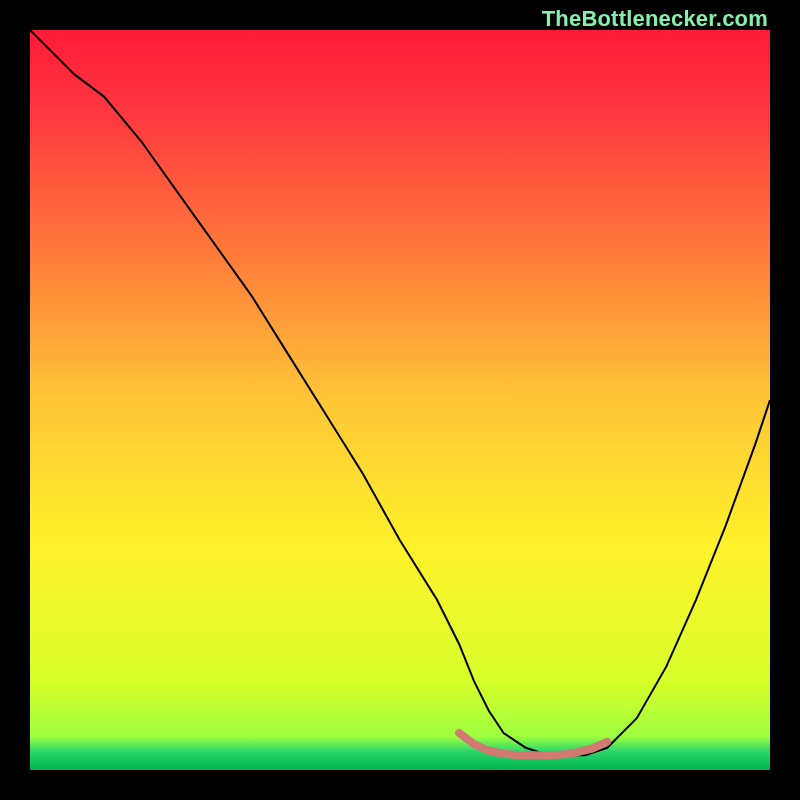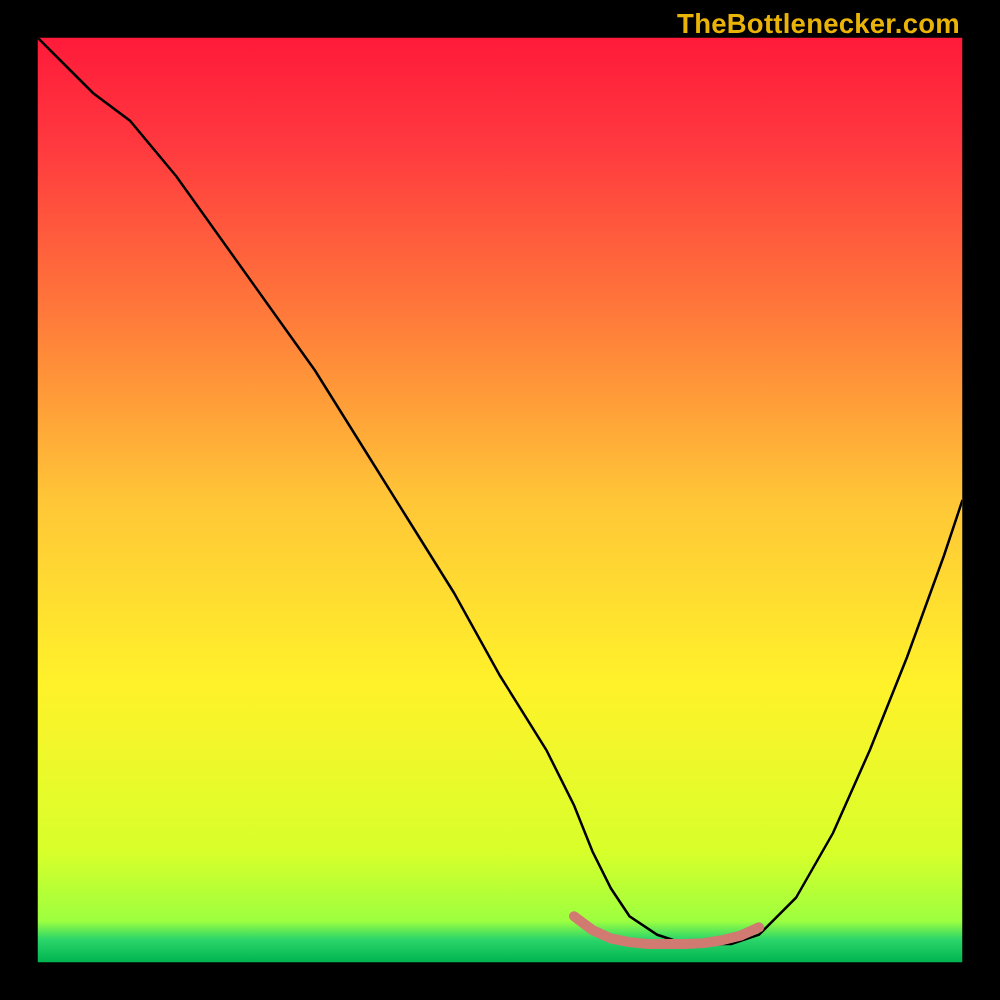--- a/index.html
+++ b/index.html
@@ -25,21 +25,21 @@
     top: 0;
     width: 740px;
     height: 740px;
   }
   .watermark {
     position: absolute;
     top: 6px;
     right: 32px;
     font-size: 22px;
     font-weight: 600;
-    color: #eab308;
+    color: #86efac;
     letter-spacing: 0.2px;
   }
   svg {
     display: block;
   }
 </style>
 </head>
 <body>
 
 <div class="watermark">TheBottlenecker.com</div>

